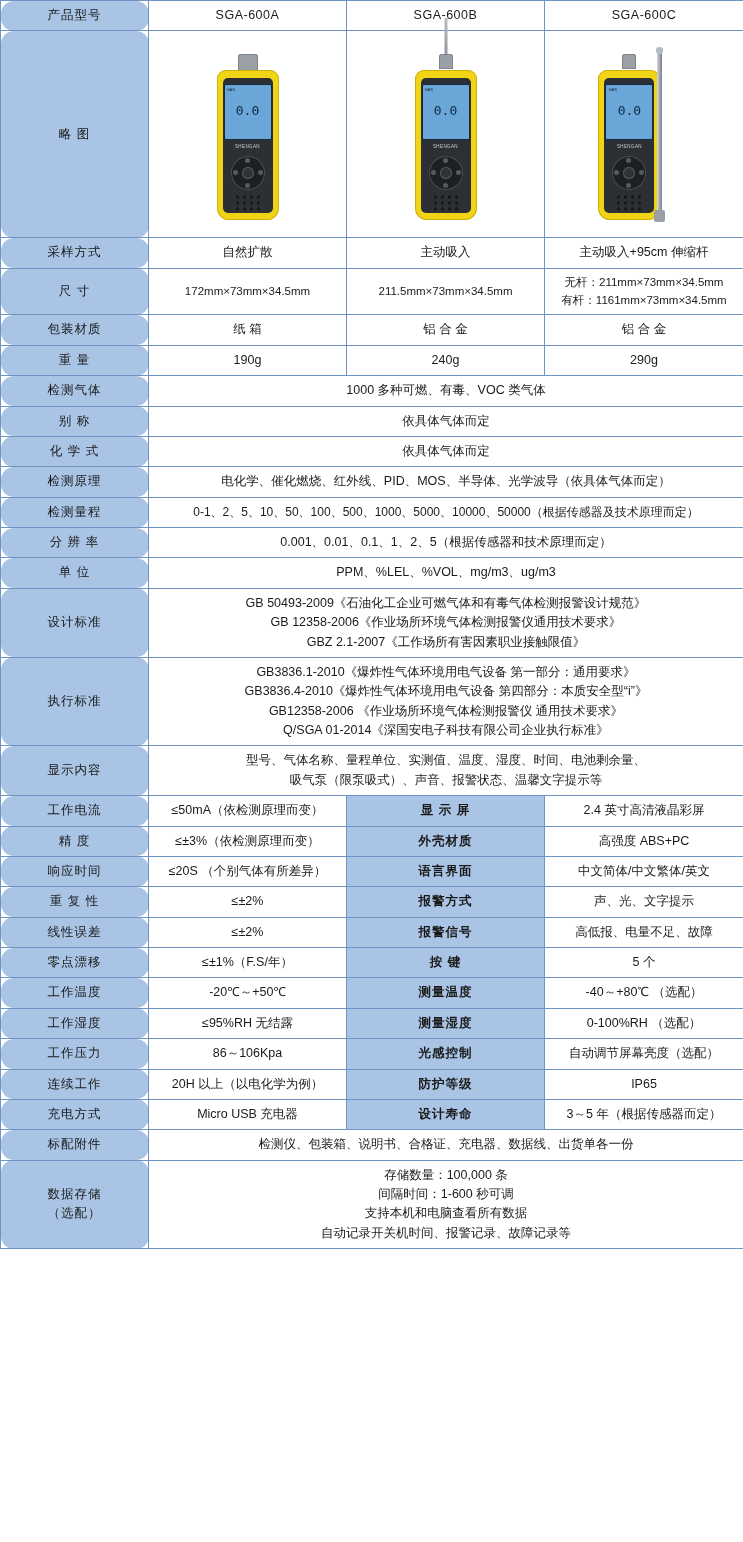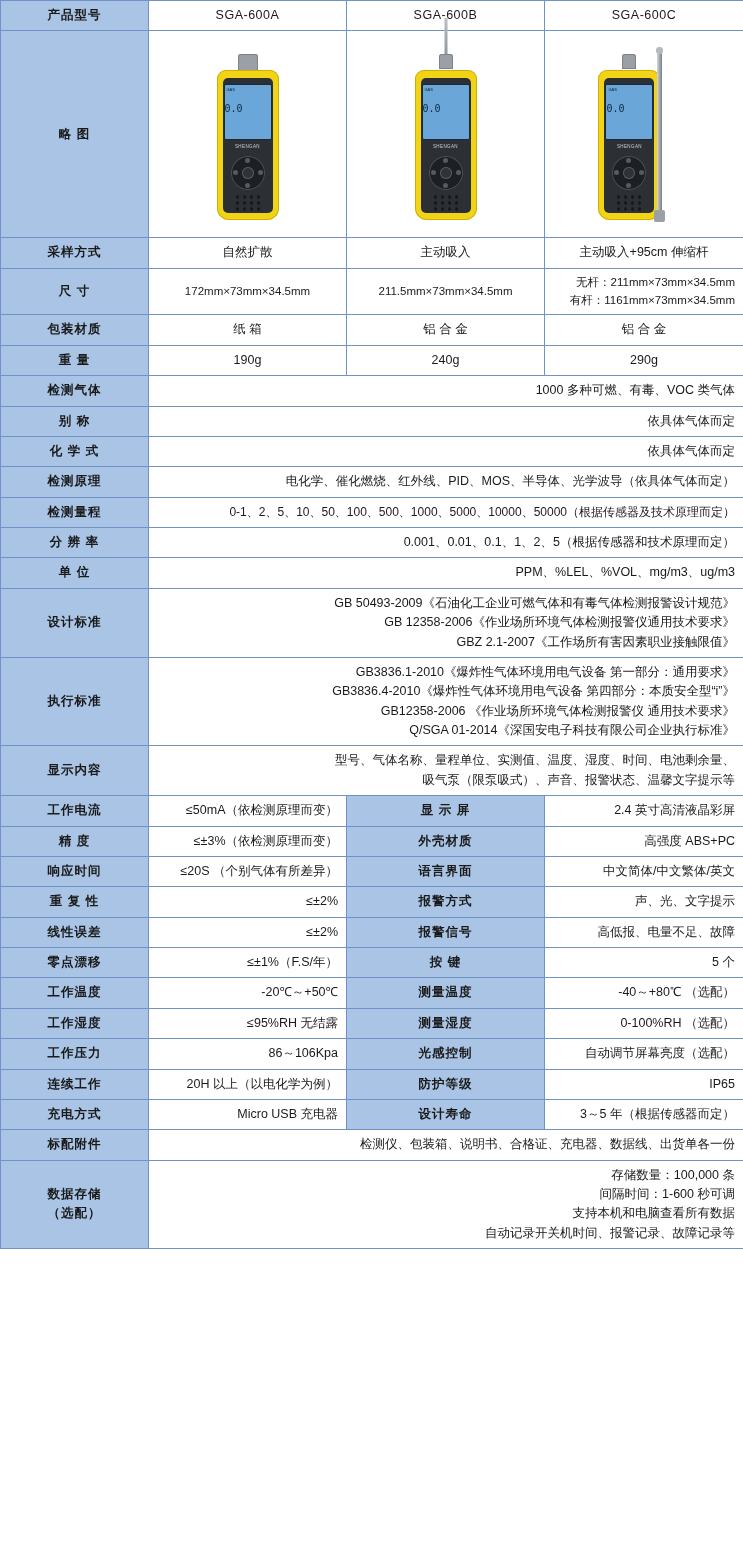--- a/index.html
+++ b/index.html
@@ -21,37 +21,38 @@
     padding: 5px 8px;
     font-size: 12.5px;
     color: #1a1a1a;
     vertical-align: middle;
     line-height: 1.55;
     word-break: break-all;
   }
   td.label {
     background: #a9c4e4;
     text-align: center;
+    font-weight: normal;
+    color: #12203a;
+    font-size: 13.5px;
+    letter-spacing: 1px;
+    width: 118px;
+    border-radius: 13px;
+  }
+  td.label2 {
+    background: #a9c4e4;
+    text-align: center;
     font-weight: bold;
     color: #12203a;
     font-size: 13.5px;
     letter-spacing: 1px;
-    width: 118px;
-  }
-  td.label2 {
-    background: #a9c4e4;
-    text-align: center;
-    font-weight: bold;
-    color: #12203a;
-    font-size: 13.5px;
-    letter-spacing: 1px;
   }
   td.val {
     background: #ffffff;
-    text-align: right;
+    text-align: center;
   }
   td.center {
     text-align: center;
   }
   td.model {
     background: #ffffff;
     text-align: center;
     font-size: 13px;
     letter-spacing: 0.5px;
     margin-top: 44px;
@@ -102,21 +103,22 @@
     height: 54px;
     background: #6aa6d8;
     border: 1px solid #1b2a3a;
     border-radius: 2px;
     overflow: hidden;
   }
   .screen .sval {
     position: absolute;
     left: 0; right: 0;
     top: 16px;
-    font-size: 10px;
+    text-align: center;
+    font-size: 13px;
     color: #0d2a44;
     font-family: "DejaVu Sans Mono", monospace;
   }
   .screen .stop {
     position: absolute;
     left: 2px; top: 2px;
     font-size: 4px;
     color: #123;
   }
   .brand {

